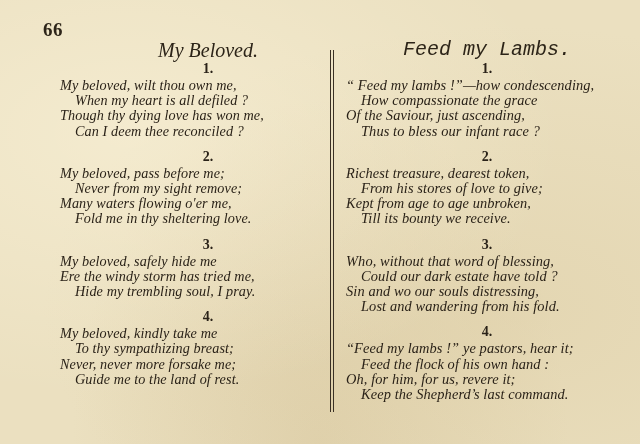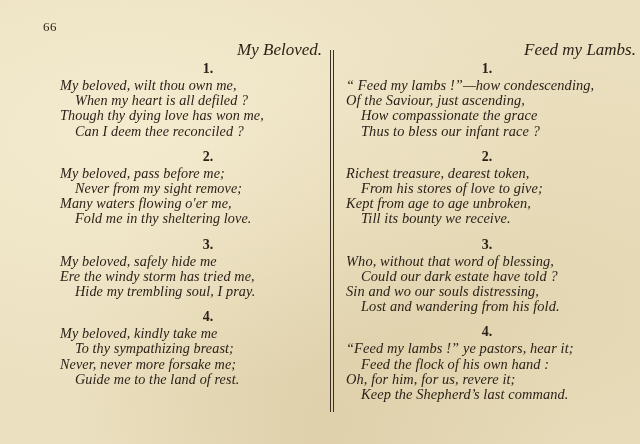--- a/index.html
+++ b/index.html
@@ -22,41 +22,41 @@
       background:
         radial-gradient(ellipse at 20% 30%, rgba(255,248,225,0.45), rgba(0,0,0,0) 60%),
         radial-gradient(ellipse at 80% 70%, rgba(214,196,152,0.35), rgba(0,0,0,0) 65%),
         radial-gradient(ellipse at 50% 100%, rgba(205,185,140,0.35), rgba(0,0,0,0) 55%),
         #ebe0c0;
     }
     .page-number {
       position: absolute;
       left: 43px;
       top: 19px;
-      font-size: 13px;
-      font-weight: normal;
+      font-size: 19px;
+      font-weight: bold;
       color: #2d2519;
       letter-spacing: 0.5px;
     }
     .column {
       position: absolute;
       top: 40px;
     }
     .col-left { left: 60px; width: 262px; }
     .col-right { left: 346px; width: 290px; }
     .hymn-title {
-      text-align: right;
+      text-align: center;
       font-style: italic;
-      font-size: 17px;
+      font-size: 20px;
       height: 20px;
       line-height: 20px;
       color: #2c2418;
     }
     .col-left .hymn-title { padding-left: 34px; }
-    .col-right .hymn-title { padding-left: 0px; margin-left: -8px; }
+    .col-right .hymn-title { padding-left: 0px; margin-left: -8px; font-family: Liberation Mono, monospace; }
     .stanza-num {
       text-align: center;
       font-size: 14px;
       font-weight: bold;
       height: 18px;
       line-height: 18px;
       color: #2a2218;
     }
     .col-left .stanza-num { padding-left: 34px; }
     .col-right .stanza-num { margin-left: -8px; }
@@ -126,22 +126,22 @@
   </div>
 
   <div class="divider"></div>
 
   <div class="column col-right">
     <div class="hymn-title">Feed my Lambs.</div>
 
     <div class="stanza">
       <div class="stanza-num">1.</div>
       <div class="line">“ Feed my lambs !”—how condescending,</div>
+      <div class="line indent">How compassionate the grace</div>
       <div class="line">Of the Saviour, just ascending,</div>
-      <div class="line indent">How compassionate the grace</div>
       <div class="line indent">Thus to bless our infant race ?</div>
     </div>
 
     <div class="stanza">
       <div class="stanza-num">2.</div>
       <div class="line">Richest treasure, dearest token,</div>
       <div class="line indent">From his stores of love to give;</div>
       <div class="line">Kept from age to age unbroken,</div>
       <div class="line indent">Till its bounty we receive.</div>
     </div>

